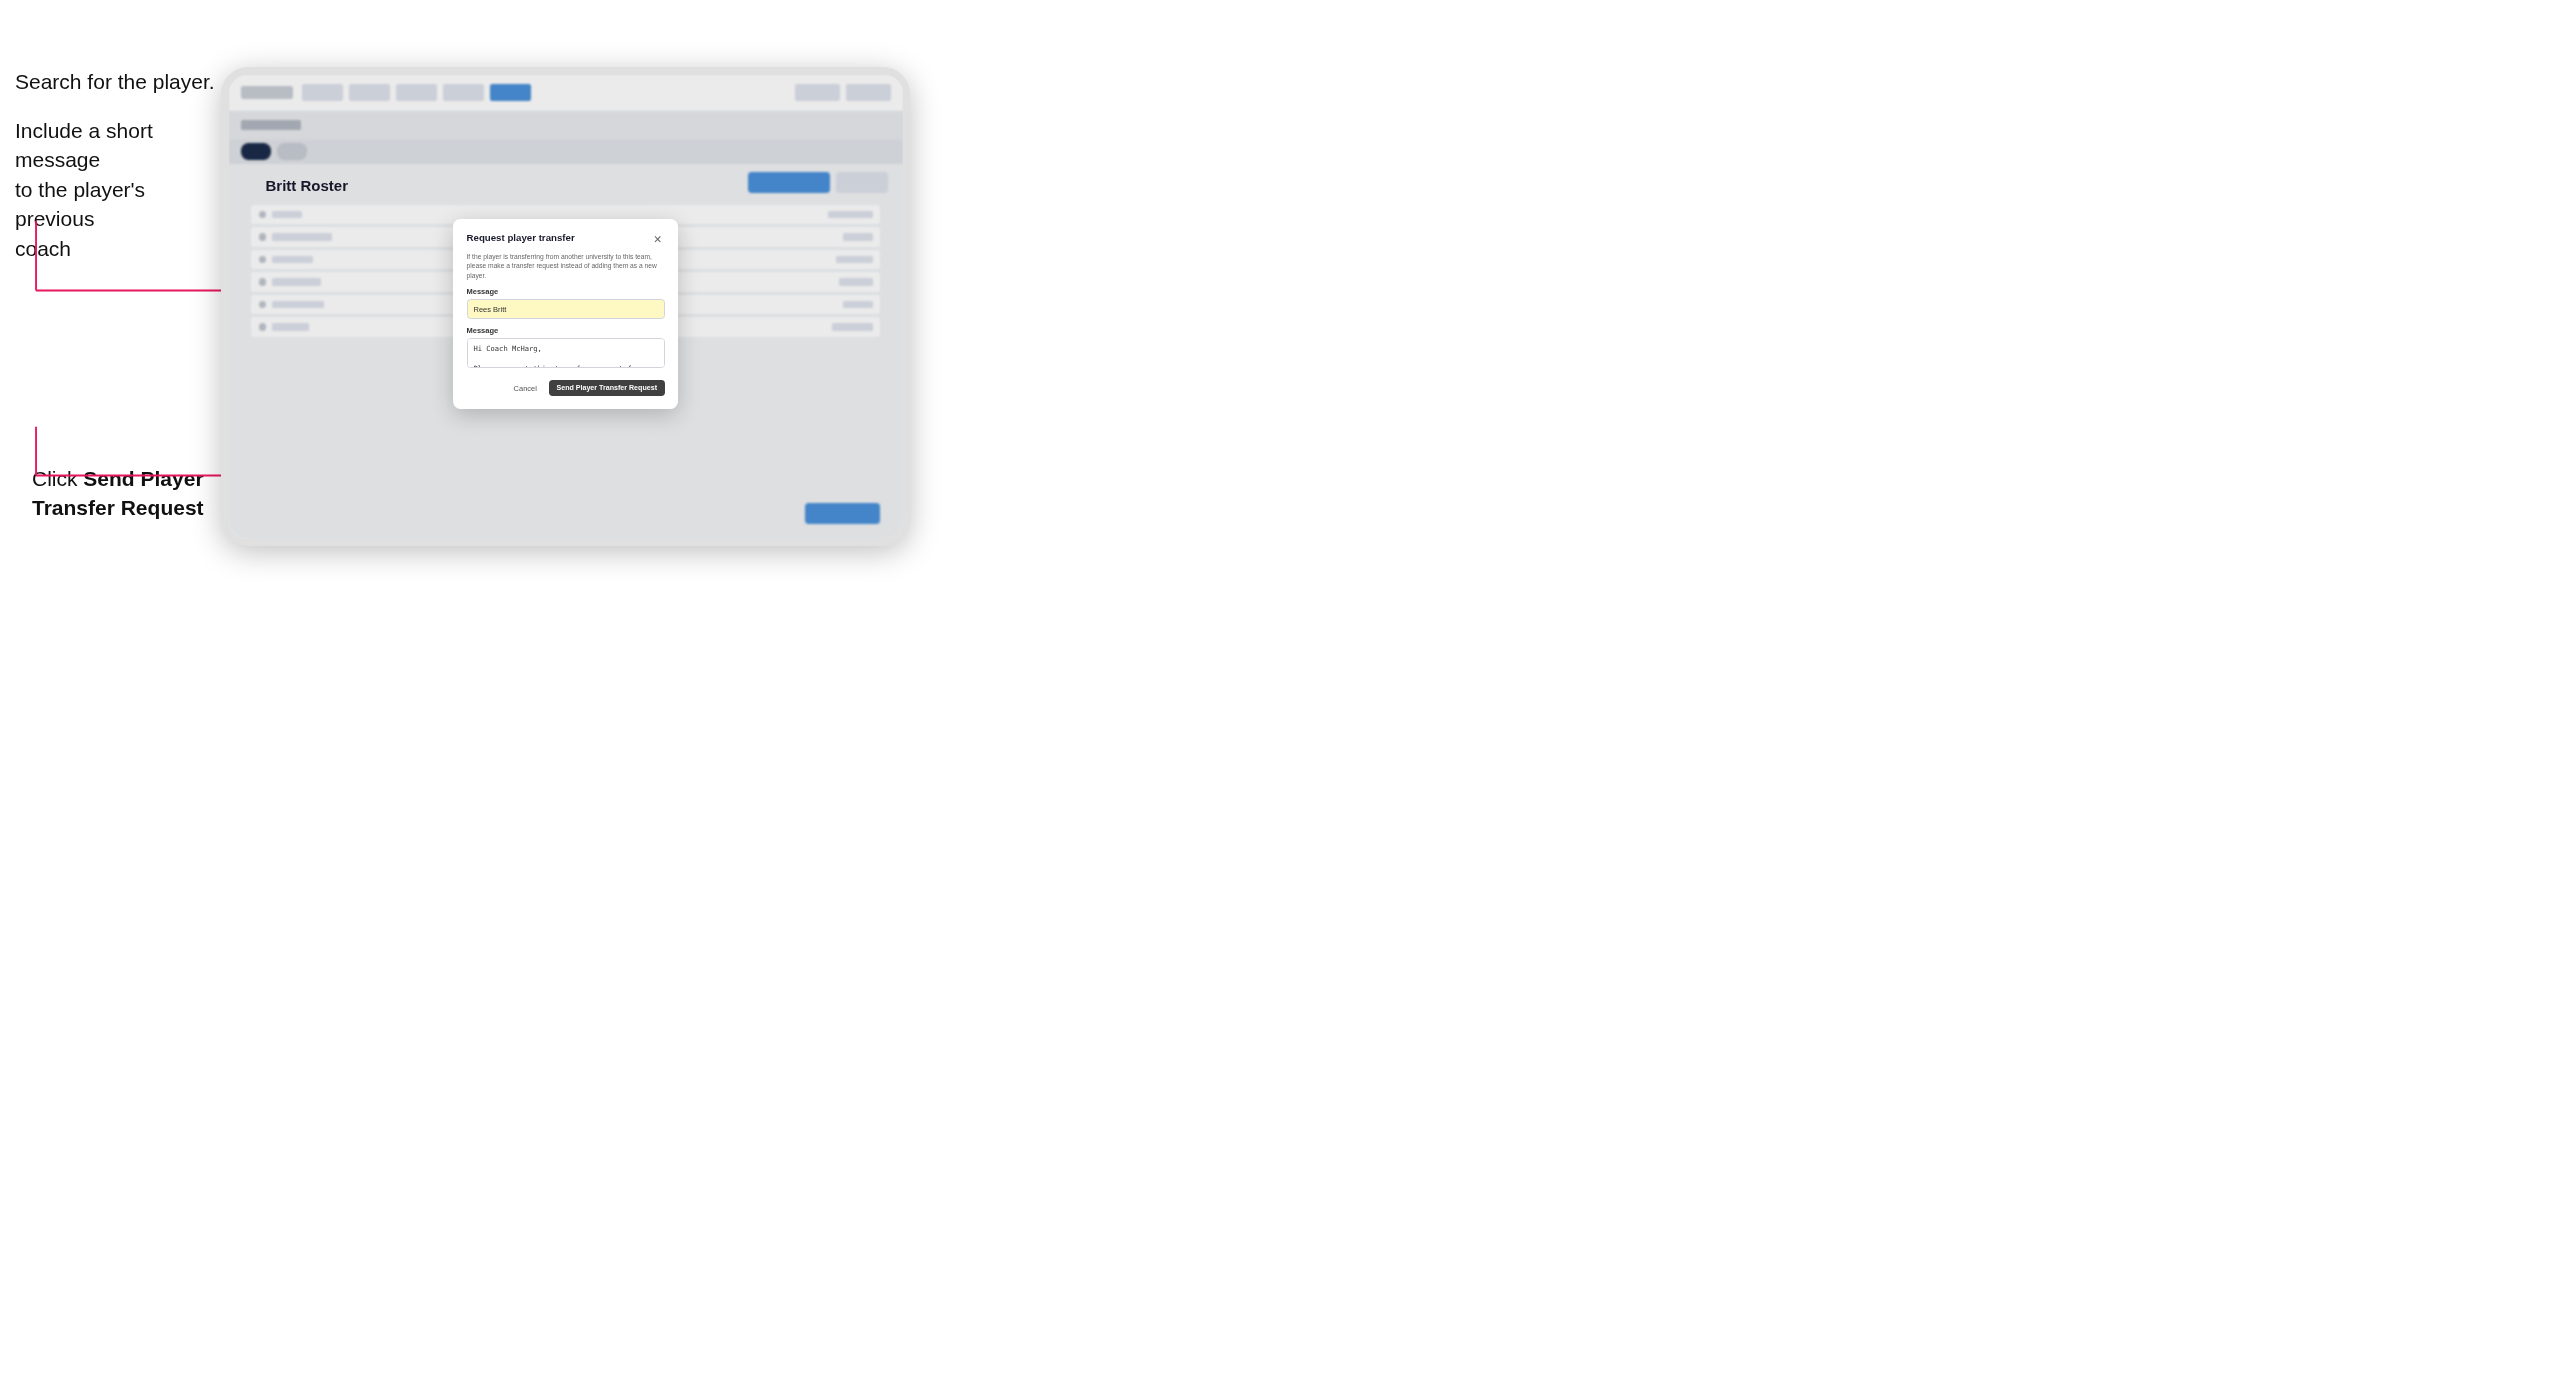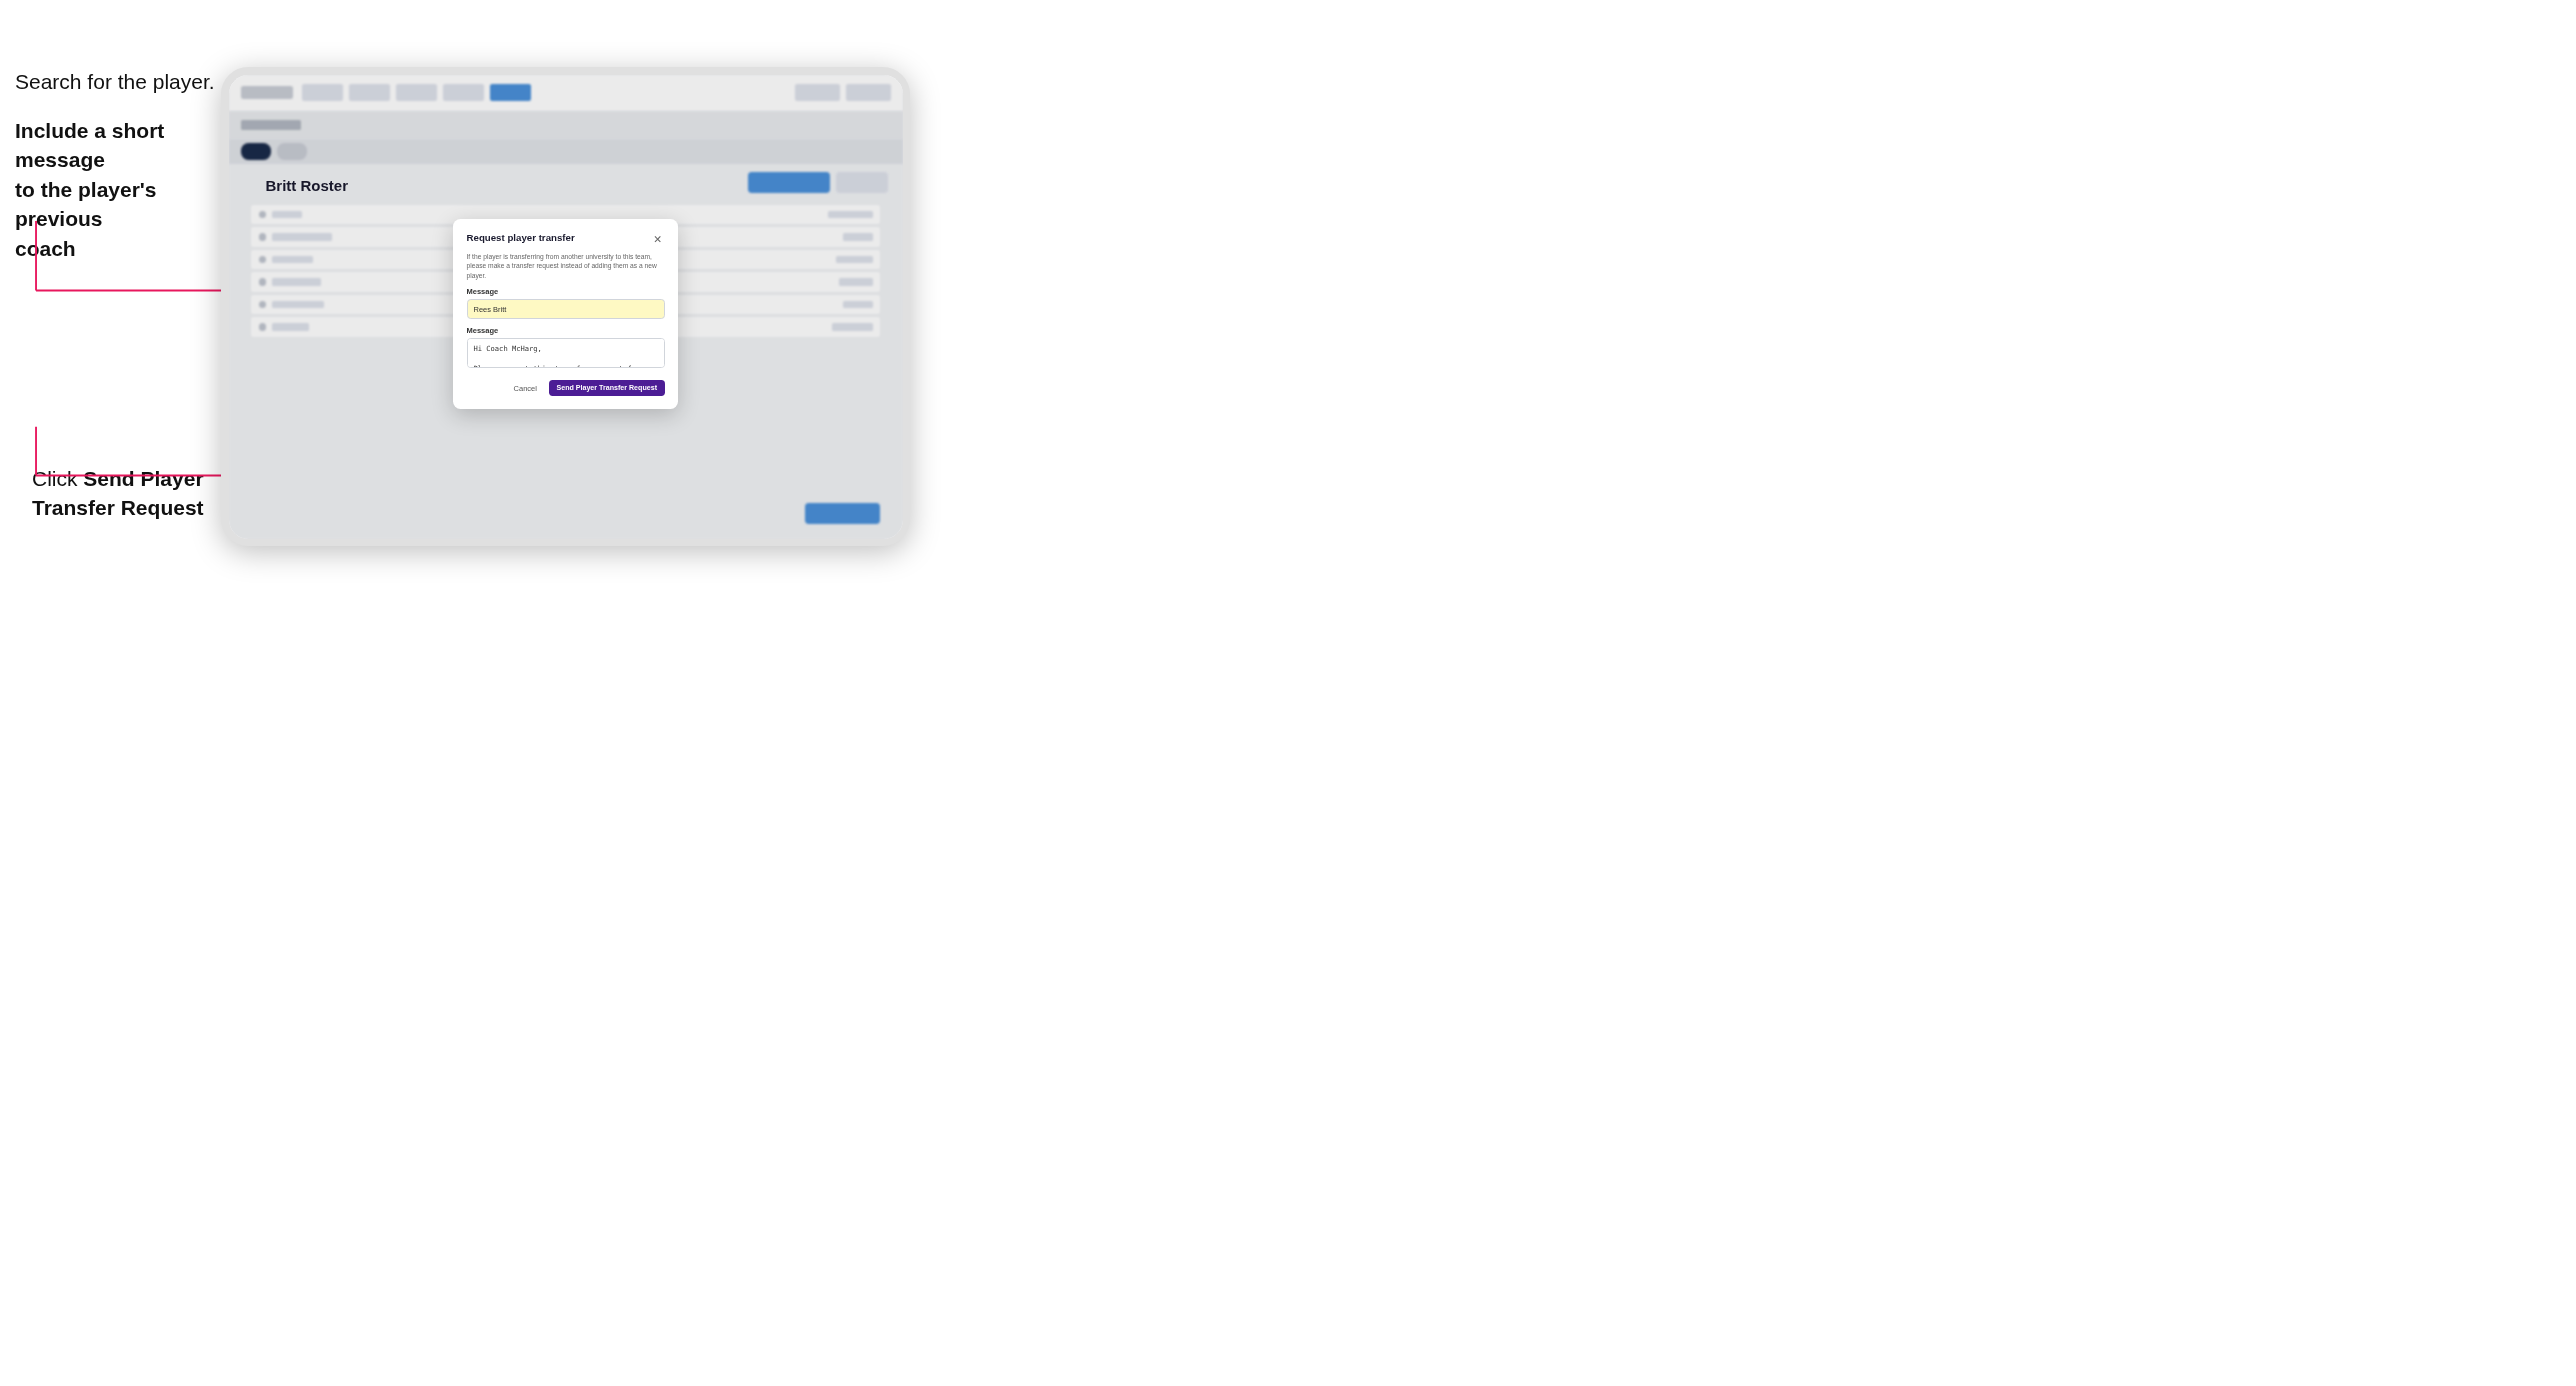--- a/index.html
+++ b/index.html
@@ -22,21 +22,21 @@
       font-weight: 400;
       line-height: 1.4;
     }
 
     .annotation-message {
       position: absolute;
       top: 116px;
       left: 15px;
       font-size: 21px;
       color: #111;
-      font-weight: 700;
+      font-weight: 400;
       line-height: 1.4;
       width: 202px;
     }
 
     .annotation-click {
       position: absolute;
       top: 464px;
       left: 32px;
       font-size: 21px;
       color: #111;
@@ -363,21 +363,21 @@
     .btn-cancel {
       background: none;
       border: none;
       font-size: 7.5px;
       color: #555;
       cursor: pointer;
       padding: 3px 6px;
     }
 
     .btn-send {
-      background: #4c1d95;
+      background: #404040;
       color: #fff;
       border: none;
       border-radius: 3.7px;
       font-size: 7.1px;
       font-weight: 600;
       padding: 3.7px 7.5px;
       cursor: pointer;
     }
   </style>
 </head>

